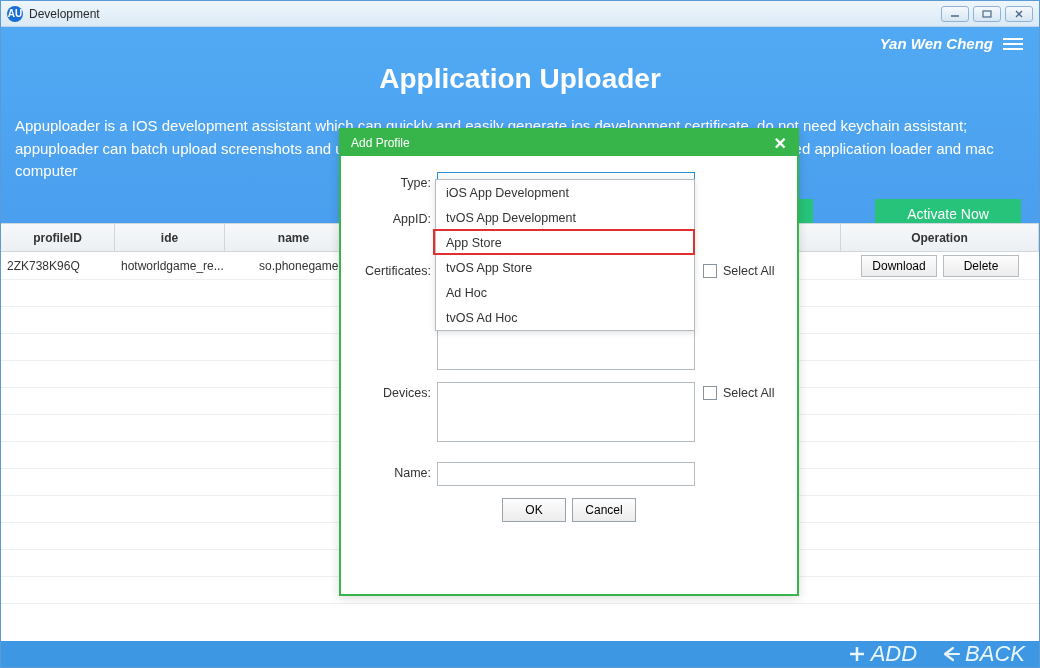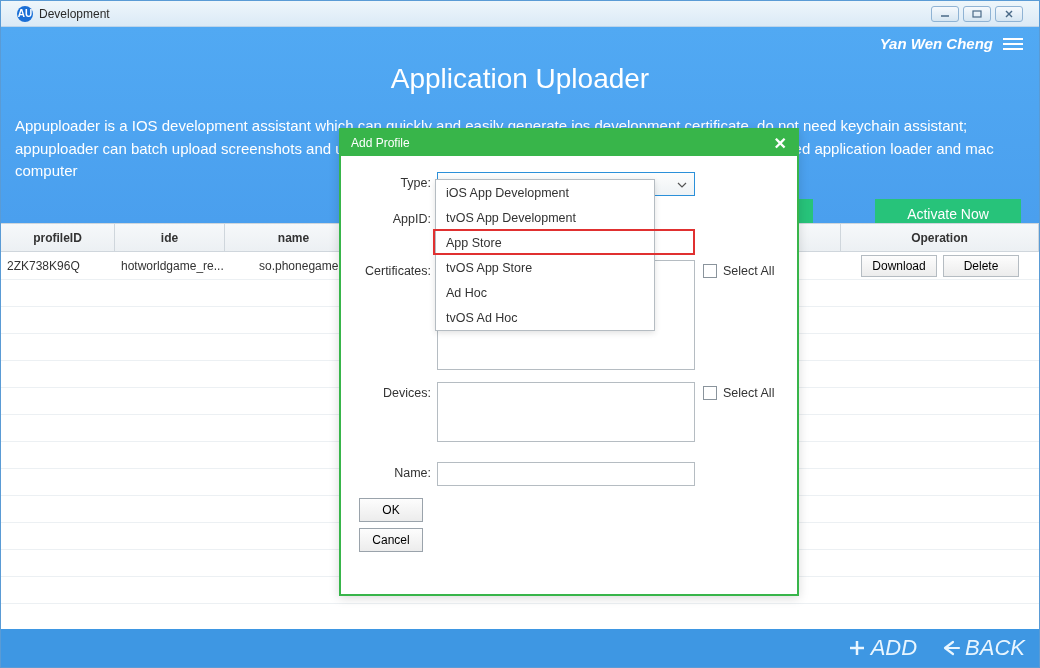--- a/index.html
+++ b/index.html
@@ -1,66 +1,66 @@
 <!DOCTYPE html>
 <html><head>
   <meta charset="utf-8">
   <style>
     * { box-sizing: border-box; margin: 0; padding: 0; }
     html, body { width: 1040px; height: 668px; font-family: "Segoe UI", Arial, sans-serif; overflow: hidden; background: #dce8f0; }
     .window { width: 1040px; height: 668px; position: relative; border: 1px solid #5a9bd5; background: #fff; }
-    .titlebar { height: 26px; background: linear-gradient(#eef6fb, #dbeaf6); display: flex; align-items: center; padding: 0 16px; border-bottom: 1px solid #bcd4ea; }
+    .titlebar { height: 26px; background: linear-gradient(#eef6fb, #dbeaf6); display: flex; align-items: center; padding: 0 6px; border-bottom: 1px solid #bcd4ea; }
     .titlebar .app-icon { width: 16px; height: 16px; border-radius: 50%; background: #1a6fd6; color:#fff; font-size:10px; font-weight:bold; display:flex; align-items:center; justify-content:center; margin-right:6px; }
     .titlebar .title { font-size: 12px; color: #2a2a2a; }
     .titlebar .win-controls { margin-left: auto; display: flex; gap: 4px; }
     .win-btn { width: 28px; height: 16px; background: linear-gradient(#f5f9fd,#d6e6f2); border:1px solid #8fb3d4; border-radius:3px; display:flex; align-items:center; justify-content:center; cursor:pointer; }
     .win-btn svg { width: 12px; height: 10px; }
     .header { height: 196px; background: linear-gradient(#51a9f3,#4a9fee); color:#fff; position:relative; padding: 8px 14px 0; }
     .user-row { position:absolute; top:8px; right:16px; display:flex; align-items:center; gap:10px; font-weight:bold; font-style:italic; color:#fff; font-size:15px; }
     .hamburger { display:flex; flex-direction:column; gap:3px; cursor:pointer; }
     .hamburger span { width:20px; height:2px; background:#fff; }
-    .app-title { text-align:center; font-size:28px; font-weight:normal; margin-top:28px; }
+    .app-title { text-align:center; font-size:28px; font-weight:bold; margin-top:28px; }
     .app-desc { font-size:15px; line-height:1.5; margin-top:20px; max-width:1000px; }
     .activate-btn { position:absolute; right:18px; top:172px; width:146px; height:30px; background:#27c37a; color:#fff; border:none; font-size:14px; cursor:pointer; }
     .green-peek { position:absolute; left:798px; top:172px; width:14px; height:30px; background:#27c37a; }
     .table-area { position:absolute; top:222px; left:0; right:0; bottom:34px; background:#fff; border-top:1px solid #cfd6dc; }
     .thead { display:flex; height:28px; background:linear-gradient(#f6f8fa,#ecf0f3); border-bottom:1px solid #cfd6dc; font-size:12px; color:#333; }
     .th { border-right:1px solid #cfd6dc; display:flex; align-items:center; justify-content:center; font-weight:bold; }
     .col-profile { width:114px; }
     .col-name { width:138px; }
     .col-ident { width:110px; }
     .col-gap { flex:1; }
     .col-op { width:198px; }
     .trow { display:flex; height:28px; border-bottom:1px solid #ecf0f3; font-size:12px; color:#333; }
     .td { display:flex; align-items:center; padding:0 6px; white-space:nowrap; overflow:hidden; text-overflow:ellipsis; }
     .op-btn { width:76px; height:22px; background:linear-gradient(#fdfdfd,#ececec); border:1px solid #b5bcc2; font-size:12px; cursor:pointer; margin:0 3px; }
     .empty-rows .trow { height:27px; }
-    .footer { position:absolute; left:0; right:0; bottom:0; height:38px; background:#3e97e3; display:flex; align-items:center; justify-content:flex-end; gap:24px; padding-right:14px; color:#e9f6ff; font-size:22px; font-style:italic; }
+    .footer { position:absolute; left:0; right:0; bottom:0; height:26px; background:#3e97e3; display:flex; align-items:center; justify-content:flex-end; gap:24px; padding-right:14px; color:#e9f6ff; font-size:22px; font-style:italic; }
     .footer .f-btn { display:flex; align-items:center; gap:4px; cursor:pointer; }
     .footer svg { width:20px; height:20px; }
 
     
     .modal { position:absolute; left:338px; top:127px; width:460px; height:468px; background:#fff; border:2px solid #38b54a; z-index:50; box-shadow:0 2px 10px rgba(0,0,0,.15); }
     .modal-header { height:26px; background:#38b54a; display:flex; align-items:center; padding:0 10px; color:#fff; font-size:12px; }
     .modal-close { margin-left:auto; cursor:pointer; font-size:16px; font-weight:bold; }
     .modal-body { padding:16px 18px 10px; font-size:12.5px; color:#333; }
     .mrow { display:flex; align-items:flex-start; margin-bottom:12px; }
     .mlabel { width:78px; text-align:right; padding-right:6px; padding-top:4px; }
     .select-box { flex:1; max-width:258px; height:24px; border:1px solid #2b90d9; background:linear-gradient(#fdfdfd,#eef2f5); position:relative; cursor:pointer; }
     .select-arrow { position:absolute; right:4px; top:4px; width:16px; height:16px; display:flex; align-items:center; justify-content:center; }
     .listbox { flex:1; max-width:258px; height:110px; border:1px solid #b5bcc2; background:#fff; }
     .listbox.tall { height:60px; }
     .checkbox-wrap { display:flex; align-items:center; gap:6px; margin-left:8px; padding-top:4px; }
     .chk { width:14px; height:14px; border:1px solid #8a949c; background:#fff; cursor:pointer; }
     .name-input { flex:1; max-width:258px; height:24px; border:1px solid #b5bcc2; padding:0 4px; font-size:12px; }
-    .modal-footer { display:flex; justify-content:center; gap:6px; margin-top:8px;flex-direction:column; }
+    .modal-footer { display:flex; justify-content:center; gap:6px; margin-top:8px; }
     .dlg-btn { width:64px; height:24px; background:linear-gradient(#fdfdfd,#ececec); border:1px solid #9aa3ab; font-size:12px; cursor:pointer; }
 
     
-    .dropdown-list { position:absolute; left:434px; top:178px; width:220px; background:#fff; border:1px solid #b5bcc2; z-index:60; box-shadow:0 2px 6px rgba(0,0,0,.12); }
+    .dropdown-list { position:absolute; left:434px; top:178px; width:260px; background:#fff; border:1px solid #b5bcc2; z-index:60; box-shadow:0 2px 6px rgba(0,0,0,.12); }
     .dd-item { height:25px; display:flex; align-items:center; padding:0 10px; font-size:12.5px; color:#333; cursor:pointer; }
 
     .red-highlight { position:absolute; left:432px; top:228px; width:262px; height:26px; border:2px solid #e03030; z-index:70; pointer-events:none; }
   </style>
 </head>
 <body>
 
 <div class="window">
   <div class="titlebar">
     <div class="app-icon">AU</div>

